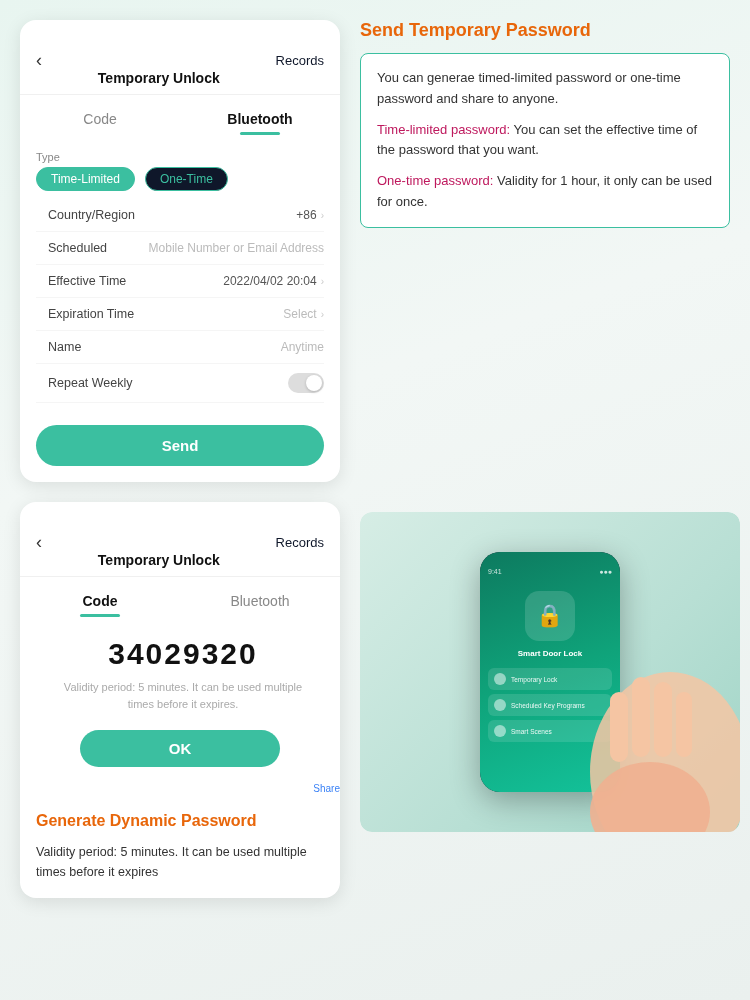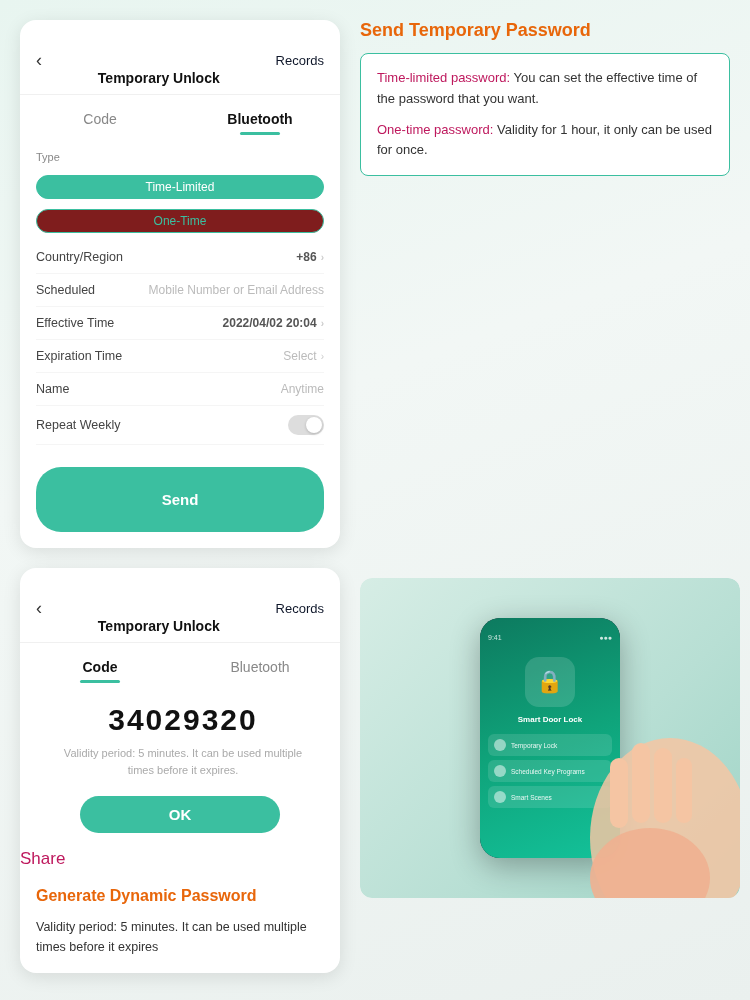--- a/index.html
+++ b/index.html
@@ -124,68 +124,67 @@
     .field-label-small {
       font-size: 11px;
       color: #888;
       margin-bottom: 4px;
       margin-top: 8px;
     }
 
     .type-buttons {
       display: flex;
       gap: 10px;
-      margin: 12px 0 8px 0;
-      flex-direction: column;
+      margin: 4px 0 8px 0;
     }
 
     .type-btn {
       padding: 4px 14px;
       border-radius: 20px;
       font-size: 12px;
       border: 1.5px solid #3bbfa0;
       cursor: pointer;
     }
 
     .type-btn.active {
       background: #3bbfa0;
       color: #fff;
       border-color: #3bbfa0;
     }
 
     .type-btn.inactive {
-      background: #7f1d1d;
+      background: #0f172a;
       color: #3bbfa0;
       border-color: #3bbfa0;
     }
 
     .field-row {
       display: flex;
       justify-content: space-between;
       align-items: center;
       padding: 9px 0;
       border-bottom: 1px solid #f5f5f5;
     }
 
     .field-name {
       font-size: 12.5px;
       color: #444;
+      margin-left: 12px;
     }
 
     .field-value {
       font-size: 12px;
       color: #bbb;
       display: flex;
       align-items: center;
       gap: 4px;
     }
 
     .field-value.has-value {
       color: #555;
-      font-weight: bold;
     }
 
     .chevron {
       font-size: 10px;
       color: #ccc;
     }
 
     .toggle {
       width: 36px;
       height: 20px;
@@ -207,21 +206,21 @@
     }
 
     
     .send-btn {
       margin: 14px 16px 6px 16px;
       background: #3bbfa0;
       color: #fff;
       border: none;
       border-radius: 25px;
       width: calc(100% - 32px);
-      padding: 24px 0;
+      padding: 12px 0;
       font-size: 15px;
       font-weight: 600;
       cursor: pointer;
       text-align: center;
     }
 
     
     .info-box {
       flex: 1;
     }
@@ -303,23 +302,23 @@
       padding: 10px 0;
       font-size: 15px;
       font-weight: 600;
       cursor: pointer;
       text-align: center;
       width: calc(100% - 120px);
     }
 
     .share-btn {
       display: block;
-      text-align: left;
-      font-size: 17px;
-      color: #be185d;
+      text-align: right;
+      font-size: 10px;
+      color: #3b82f6;
       margin: 6px auto 4px auto;
       cursor: pointer;
       padding: 4px 0;
     }
 
     
     .bottom-right-wrapper {
       flex: 1;
       display: flex;
       flex-direction: column;
@@ -506,20 +505,21 @@
           </div>
         </div>
 
         
         <button class="send-btn">Send</button>
       </div>
 
       <div class="info-box">
         <div class="info-box-title">Send Temporary Password</div>
         <div class="info-box-card">
+          <p>You can generae timed-limited password or one-time password and share to anyone.</p>
           <p>
             <span class="bold-label">Time-limited password:</span>
             <span>You can set the effective time of the password that you want.</span>
           </p>
           <p>
             <span class="bold-label">One-time password:</span>
             <span>Validity for 1 hour, it only can be used for once.</span>
           </p>
         </div>
       </div>

